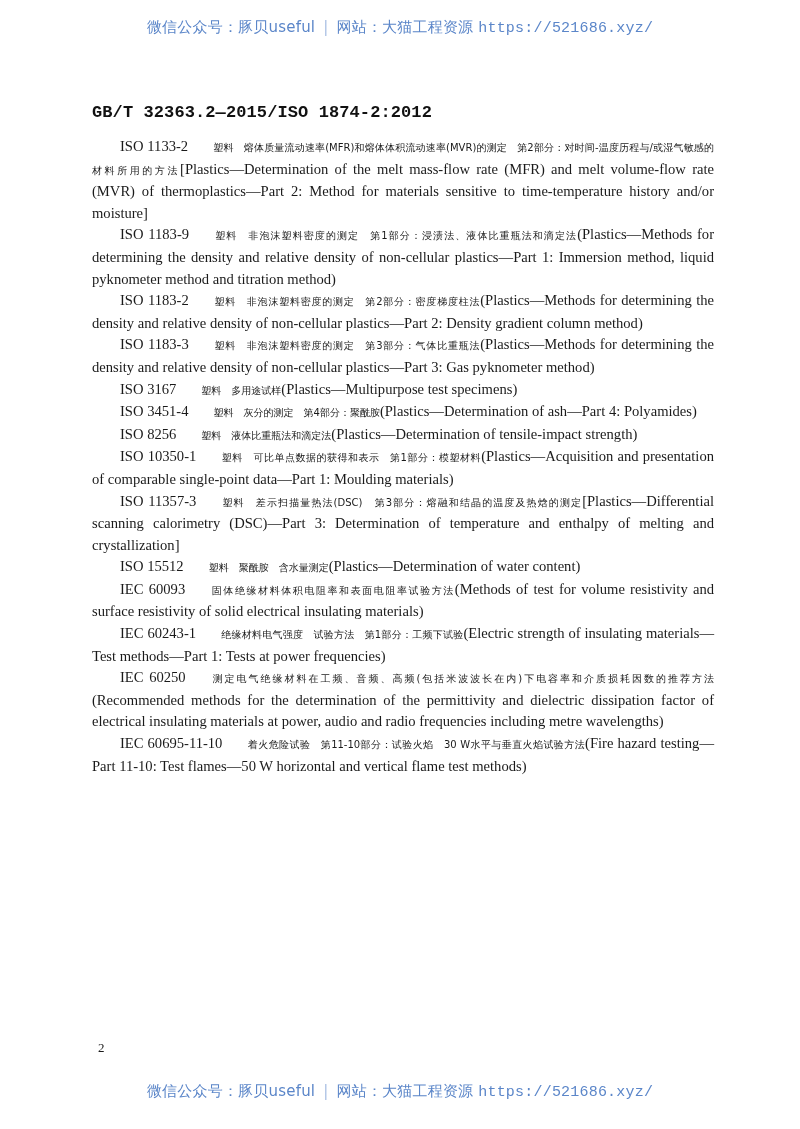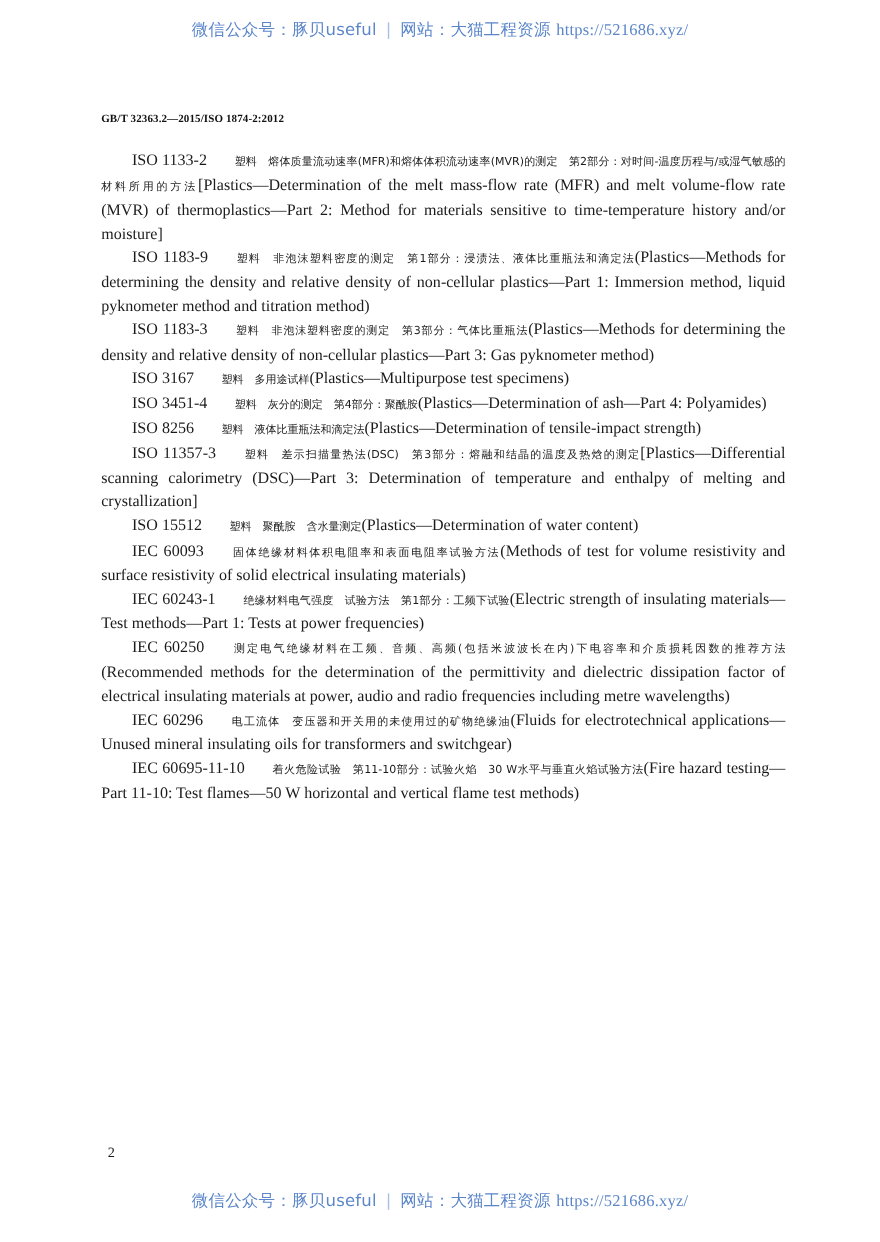--- a/index.html
+++ b/index.html
@@ -3,23 +3,23 @@
 <meta charset="utf-8">
 <style>
   html, body { margin: 0; padding: 0; background: #ffffff; }
   body { width: 800px; height: 1129px; position: relative; overflow: hidden;
          font-family: "DejaVu Serif", "Liberation Serif", serif; color: #1a1a1a; }
   .watermark { position: absolute; left: 0; width: 800px; text-align: center;
                color: #5b86c9; font-size: 15px; font-family: "DejaVu Sans", sans-serif; letter-spacing: 0.2px; }
   .watermark.top { top: 18px; }
   .watermark.bottom { top: 1082px; }
   .wm-sep { color: #a9bfe3; margin: 0 8px; }
-  .wm-url { font-family: Liberation Serif, serif; margin-top: 12px; }
-  .std-header { position: absolute; left: 92px; top: 103px; font-family: Liberation Serif, serif;
-                font-weight: bold; font-size: 10px; letter-spacing: 0.1px; color: #111; }
+  .wm-url { font-family: Liberation Mono, monospace; margin-top: 12px; }
+  .std-header { position: absolute; left: 92px; top: 103px; font-family: Liberation Mono, monospace;
+                font-weight: bold; font-size: 17px; letter-spacing: 0.1px; color: #111; }
   .refs { position: absolute; left: 92px; top: 136px; width: 622px; }
   .ref { font-family: "Liberation Serif", serif; font-size: 14.6px; line-height: 21.6px;
          text-align: justify; text-indent: 28px; margin: 0; }
   .ref .code { margin-right: 10px; }
   .ref .cn { font-family: "DejaVu Sans", sans-serif; font-size: 10px; margin-left: 15px; }
   .page-num { position: absolute; left: 98px; top: 1040px; font-size: 13px;
               font-family: "Liberation Serif", serif; }
 </style>
 </head>
 <body>
@@ -27,30 +27,31 @@
 <div class="watermark top">
   <span>微信公众号：豚贝useful</span><span class="wm-sep">|</span><span>网站：大猫工程资源</span>
   <span class="wm-url">https://521686.xyz/</span>
 </div>
 
 <div class="std-header">GB/T 32363.2—2015/ISO 1874-2:2012</div>
 
 <div class="refs">
   <p class="ref"><span class="code">ISO 1133-2</span><span class="cn">塑料　熔体质量流动速率(MFR)和熔体体积流动速率(MVR)的测定　第2部分：对时间-温度历程与/或湿气敏感的材料所用的方法</span><span>[Plastics—Determination of the melt mass-flow rate (MFR) and melt volume-flow rate (MVR) of thermoplastics—Part 2: Method for materials sensitive to time-temperature history and/or moisture]</span></p>
   <p class="ref"><span class="code">ISO 1183-9</span><span class="cn">塑料　非泡沫塑料密度的测定　第1部分：浸渍法、液体比重瓶法和滴定法</span><span>(Plastics—Methods for determining the density and relative density of non-cellular plastics—Part 1: Immersion method, liquid pyknometer method and titration method)</span></p>
+  <p class="ref"><span class="code">ISO 1183-2</span><span class="cn">塑料　非泡沫塑料密度的测定　第2部分：密度梯度柱法</span><span>(Plastics—Methods for determining the density and relative density of non-cellular plastics—Part 2: Density gradient column method)</span></p>
   <p class="ref"><span class="code">ISO 1183-3</span><span class="cn">塑料　非泡沫塑料密度的测定　第3部分：气体比重瓶法</span><span>(Plastics—Methods for determining the density and relative density of non-cellular plastics—Part 3: Gas pyknometer method)</span></p>
   <p class="ref"><span class="code">ISO 3167</span><span class="cn">塑料　多用途试样</span><span>(Plastics—Multipurpose test specimens)</span></p>
   <p class="ref"><span class="code">ISO 3451-4</span><span class="cn">塑料　灰分的测定　第4部分：聚酰胺</span><span>(Plastics—Determination of ash—Part 4: Polyamides)</span></p>
   <p class="ref"><span class="code">ISO 8256</span><span class="cn">塑料　液体比重瓶法和滴定法</span><span>(Plastics—Determination of tensile-impact strength)</span></p>
+  <p class="ref"><span class="code">ISO 10350-1</span><span class="cn">塑料　可比单点数据的获得和表示　第1部分：模塑材料</span><span>(Plastics—Acquisition and presentation of comparable single-point data—Part 1: Moulding materials)</span></p>
   <p class="ref"><span class="code">ISO 11357-3</span><span class="cn">塑料　差示扫描量热法(DSC)　第3部分：熔融和结晶的温度及热焓的测定</span><span>[Plastics—Differential scanning calorimetry (DSC)—Part 3: Determination of temperature and enthalpy of melting and crystallization]</span></p>
   <p class="ref"><span class="code">ISO 15512</span><span class="cn">塑料　聚酰胺　含水量测定</span><span>(Plastics—Determination of water content)</span></p>
   <p class="ref"><span class="code">IEC 60093</span><span class="cn">固体绝缘材料体积电阻率和表面电阻率试验方法</span><span>(Methods of test for volume resistivity and surface resistivity of solid electrical insulating materials)</span></p>
   <p class="ref"><span class="code">IEC 60243-1</span><span class="cn">绝缘材料电气强度　试验方法　第1部分：工频下试验</span><span>(Electric strength of insulating materials—Test methods—Part 1: Tests at power frequencies)</span></p>
   <p class="ref"><span class="code">IEC 60250</span><span class="cn">测定电气绝缘材料在工频、音频、高频(包括米波波长在内)下电容率和介质损耗因数的推荐方法</span><span>(Recommended methods for the determination of the permittivity and dielectric dissipation factor of electrical insulating materials at power, audio and radio frequencies including metre wavelengths)</span></p>
-  <p class="ref"><span class="code">IEC 60296</span><span class="cn">电工流体　变压器和开关用的未使用过的矿物绝缘油</span><span>(Fluids for electrotechnical applications—Unused mineral insulating oils for transformers and switchgear)</span></p>
   <p class="ref"><span class="code">IEC 60695-11-10</span><span class="cn">着火危险试验　第11-10部分：试验火焰　30 W水平与垂直火焰试验方法</span><span>(Fire hazard testing—Part 11-10: Test flames—50 W horizontal and vertical flame test methods)</span></p>
 </div>
 
 <div class="page-num">2</div>
 
 <div class="watermark bottom">
   <span>微信公众号：豚贝useful</span><span class="wm-sep">|</span><span>网站：大猫工程资源</span>
   <span class="wm-url">https://521686.xyz/</span>
 </div>
 

